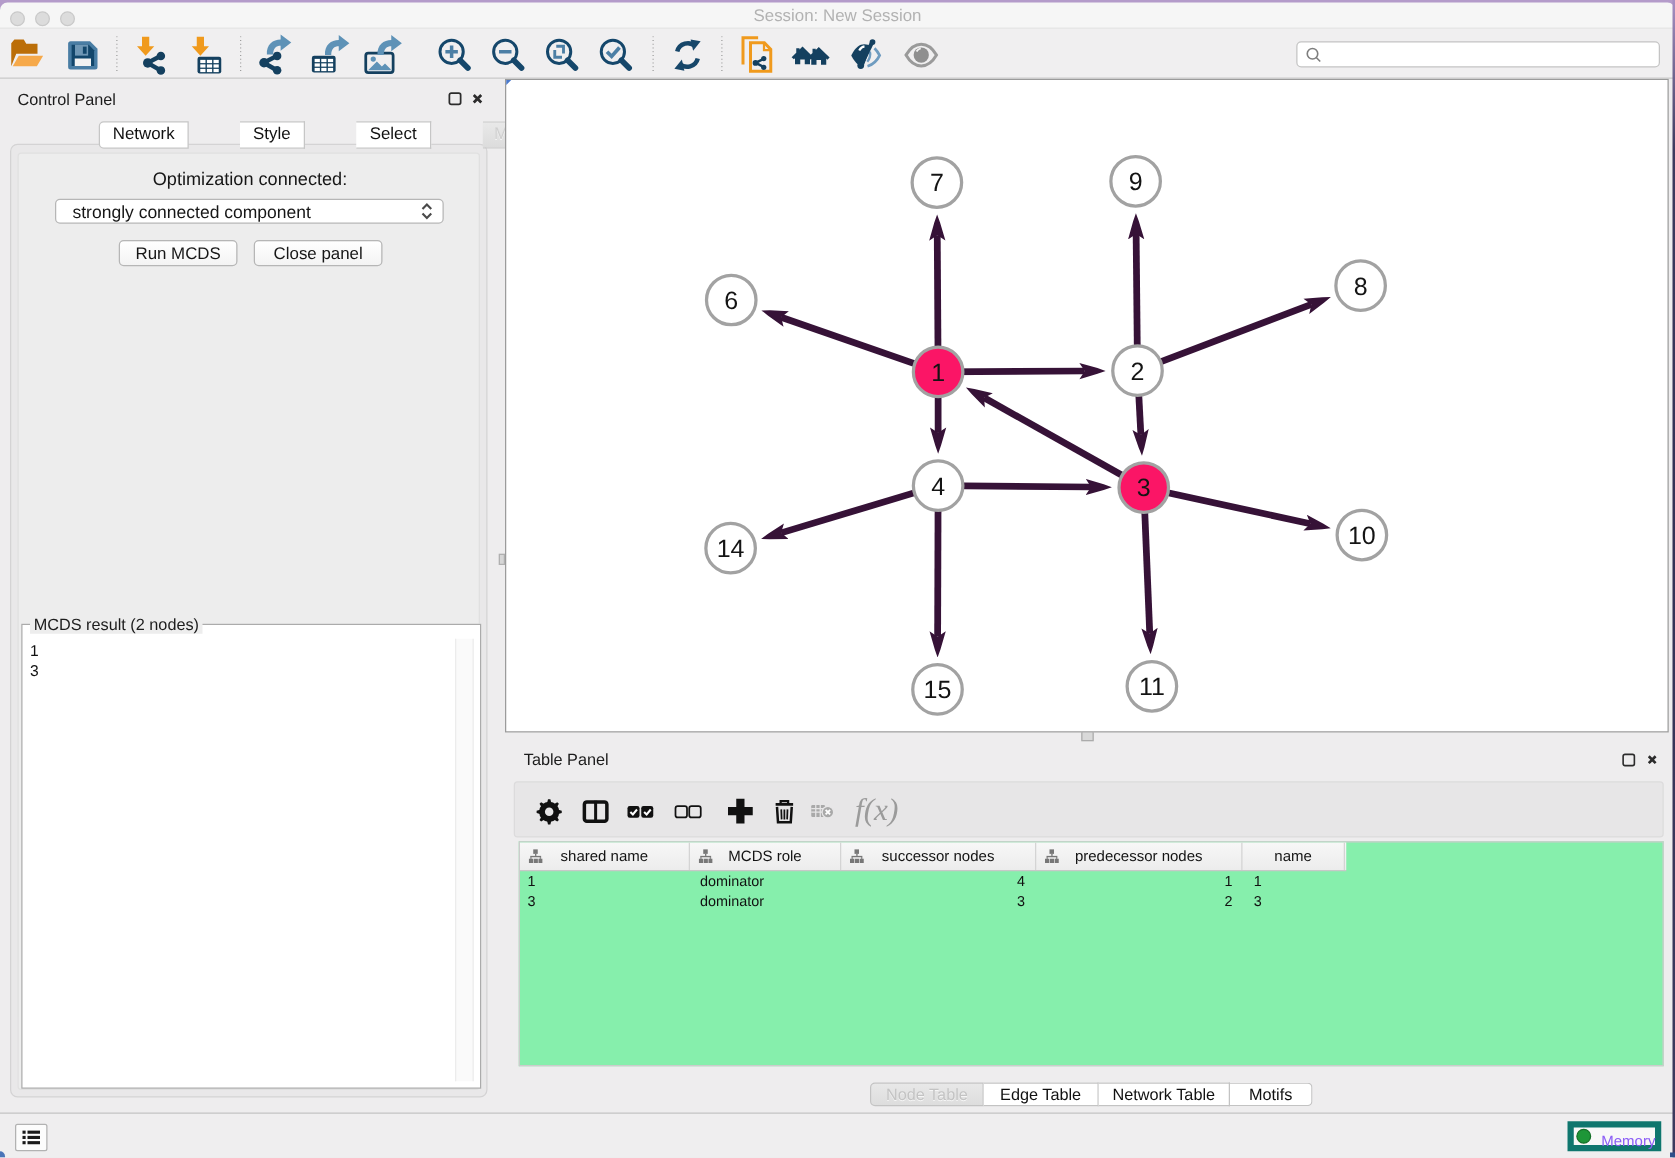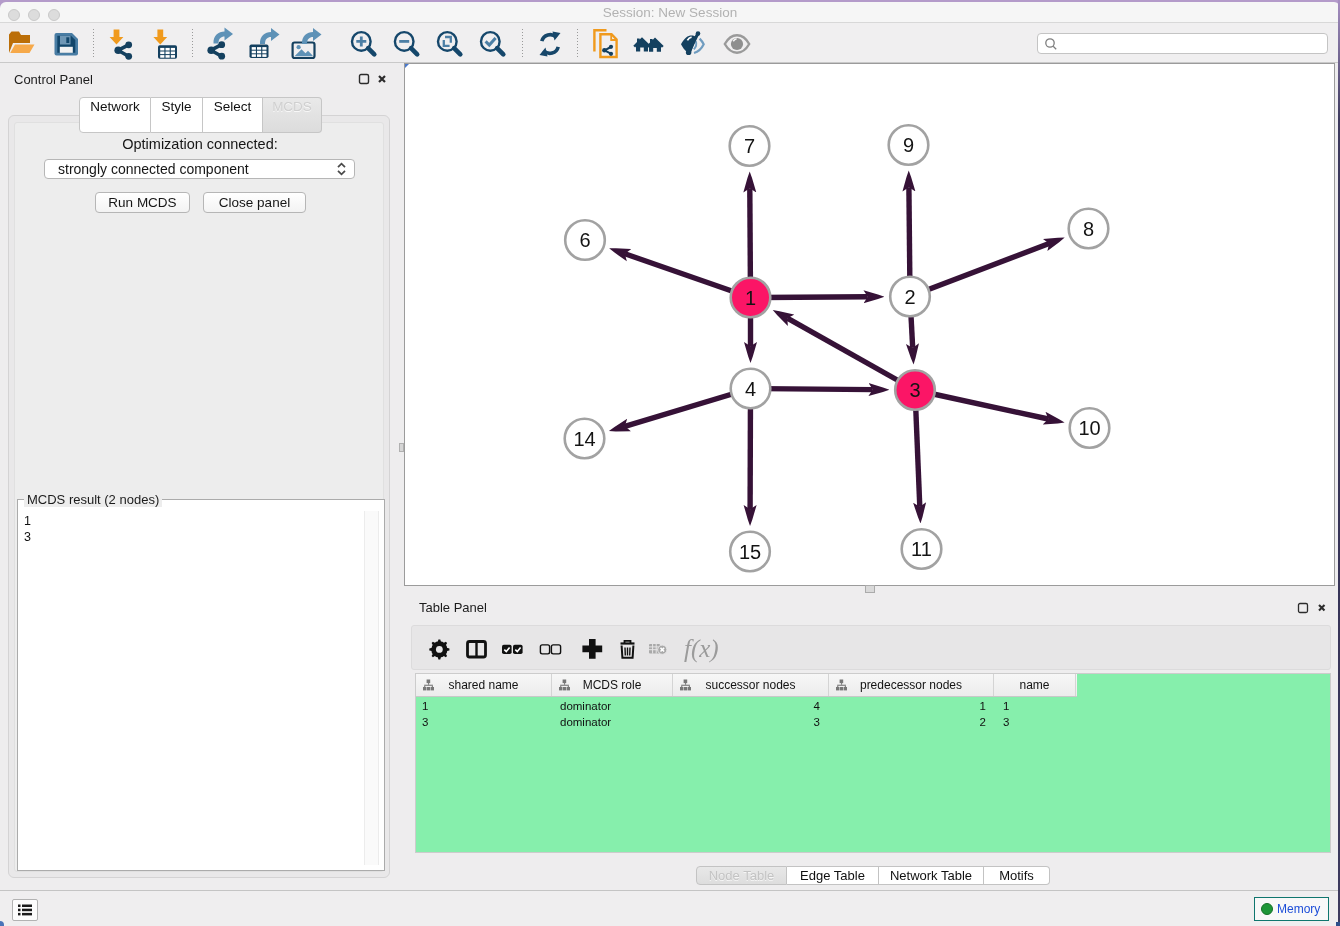--- a/index.html
+++ b/index.html
@@ -16,37 +16,37 @@
 
 
 #toolbar { left:0; top:23px; width:1340px; height:40px; background:#f0eff0; border-bottom:1px solid #c9c9c9; }
 .tsep { position:absolute; top:6px; width:1px; height:28px; background-image:linear-gradient(#9a9a9a 34%, transparent 34%); background-size:1px 3px; }
 #search { position:absolute; left:1037px; top:10px; width:291px; height:21px; background:#fff; border:1px solid #c4c4c4; border-radius:4px; }
 
 
 #cp-title { left:14px; top:72px; font-size:13px; color:#1c1c1c; }
 #cp-content { left:8px; top:115px; width:382px; height:763px; background:#e9e8e9; border:1px solid #d4d3d4; border-radius:6px; }
 #cp-inner { left:14px; top:122px; width:370px; height:750px; background:#ededed; border:1px solid #e0e0e0; border-radius:3px; }
-.tabrow { position:absolute; display:flex; height:36px; font-size:13.5px; }
+.tabrow { position:absolute; display:flex; height:22px; font-size:13.5px;gap:41px; }
 .tab { background:#fff; border:1px solid #c6c6c6; border-left:none; color:#111; text-align:center; line-height:18px; }
 .tab.first { border-left:1px solid #c6c6c6; border-radius:4px 0 0 4px; }
 .tab.last { border-radius:0 4px 4px 0; }
 .tab.sel { background:linear-gradient(#e9e9e9,#dcdcdc); color:#cfcfcf; text-shadow:0 1px 0 #f8f8f8; }
 #optlabel { left:15px; top:136px; width:370px; text-align:center; font-size:14.5px; color:#161616; }
 #selectbox { left:44px; top:159px; width:311px; height:20px; background:#fff; border:1px solid #b6b6b6; border-radius:4px; font-size:14px; color:#161616; line-height:18px; padding-left:13px; }
 .btn { position:absolute; height:21px; background:linear-gradient(#ffffff,#f3f3f3); border:1px solid #b6b6b6; border-radius:4px; font-size:13.5px; color:#161616; text-align:center; line-height:19px; }
 #fieldset { left:17px; top:499px; width:368px; height:372px; border:1px solid #ababab; background:#fff; }
 #fieldlegend { left:24px; top:492px; background:#ededed; padding:0 3px; font-size:13px; color:#1c1c1c; }
 #mcdstext { left:20px; top:501px; width:360px; height:366px; background:#fff; font-size:12.5px; color:#111; line-height:15.5px; padding:13px 0 0 4px; }
 #mcdsscroll { left:364px; top:511px; width:15px; height:354px; background:#fafafa; border-left:1px solid #ececec; border-right:1px solid #ececec; }
 
 
 #statusbar { left:0; top:890px; width:1340px; height:36px; background:#efeeef; border-top:1px solid #c4c4c4; }
 #listbtn { left:12px; top:899px; width:26px; height:22px; background:#fcfcfc; border:1px solid #b2b2b2; border-radius:2px; }
-#membtn { left:1254px; top:897px; width:75px; height:24px; background:#f8f8f8; border:1px solid #0f766e; font-size:12px; color:#1d4ed8; }
+#membtn { left:1254px; top:897px; width:75px; height:24px; background:#f8f8f8; border:5px solid #0f766e; font-size:12px; color:#8b5cf6; }
 #memdot { left:1261px; top:903px; width:12px; height:12px; border-radius:50%; background:#1e9638; border:1px solid #157028; }
 
 
 #netwin { left:404px; top:63px; width:931px; height:523px; background:#fff; border:1px solid #9b9b9b; }
 #nettitle { left:0; top:0; width:929px; height:23px; background:linear-gradient(#f8f8f8,#dedede); border-bottom:1px solid #ababab; }
 #nettitle .title { position:absolute; left:0; right:0; top:4px; text-align:center; font-size:13px; font-weight:bold; color:#1a1a1a; }
 .tl2 { position:absolute; top:6.5px; width:11px; height:11px; border-radius:50%; }
 #bluecorner { left:0px; top:0px; width:0; height:0; border-top:4px solid #4a79cc; border-right:4px solid transparent; }
 #lefthandle { left:399px; top:443px; width:5px; height:9px; background:#d6d6d6; border:1px solid #b0b0b0; }
 #bothandle { left:865px; top:585px; width:10px; height:8px; background:#d9d9d9; border:1px solid #ababab; }

